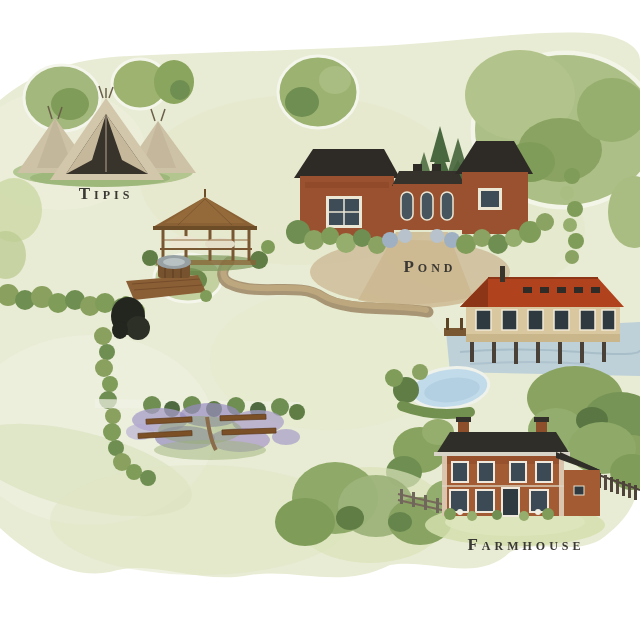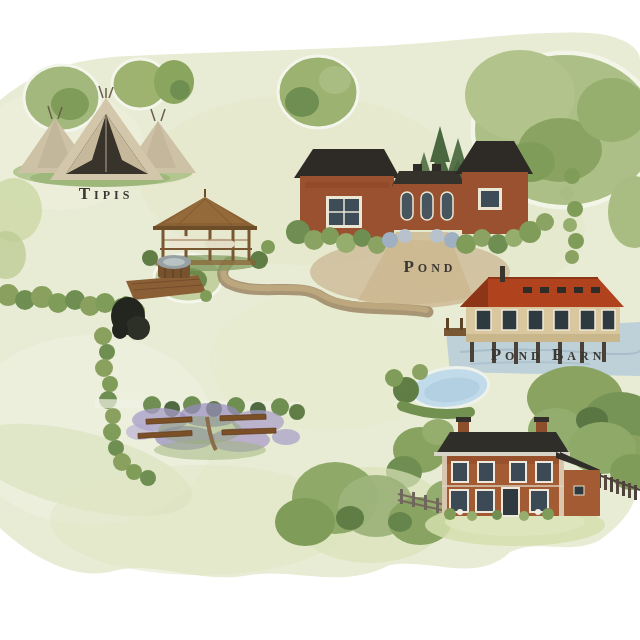--- a/index.html
+++ b/index.html
@@ -397,16 +397,16 @@
     <circle cx="460" cy="512" r="3" fill="#f0efe4"></circle>
     <circle cx="538" cy="512" r="3" fill="#f0efe4"></circle>
   </g>
 </svg>
 
   <div class="map-label" style="left:106px;top:183px;">Tipis</div>
 
   <div class="map-label" style="left:430px;top:256px;">Pond</div>
 
 
-  <div class="map-label" style="left:548px;top:344px;">Pond Barn</div>
-
-
+
+
+  <div class="map-label" style="left:526px;top:534px;">Farmhouse</div>
 </div>
 
 </body></html>

